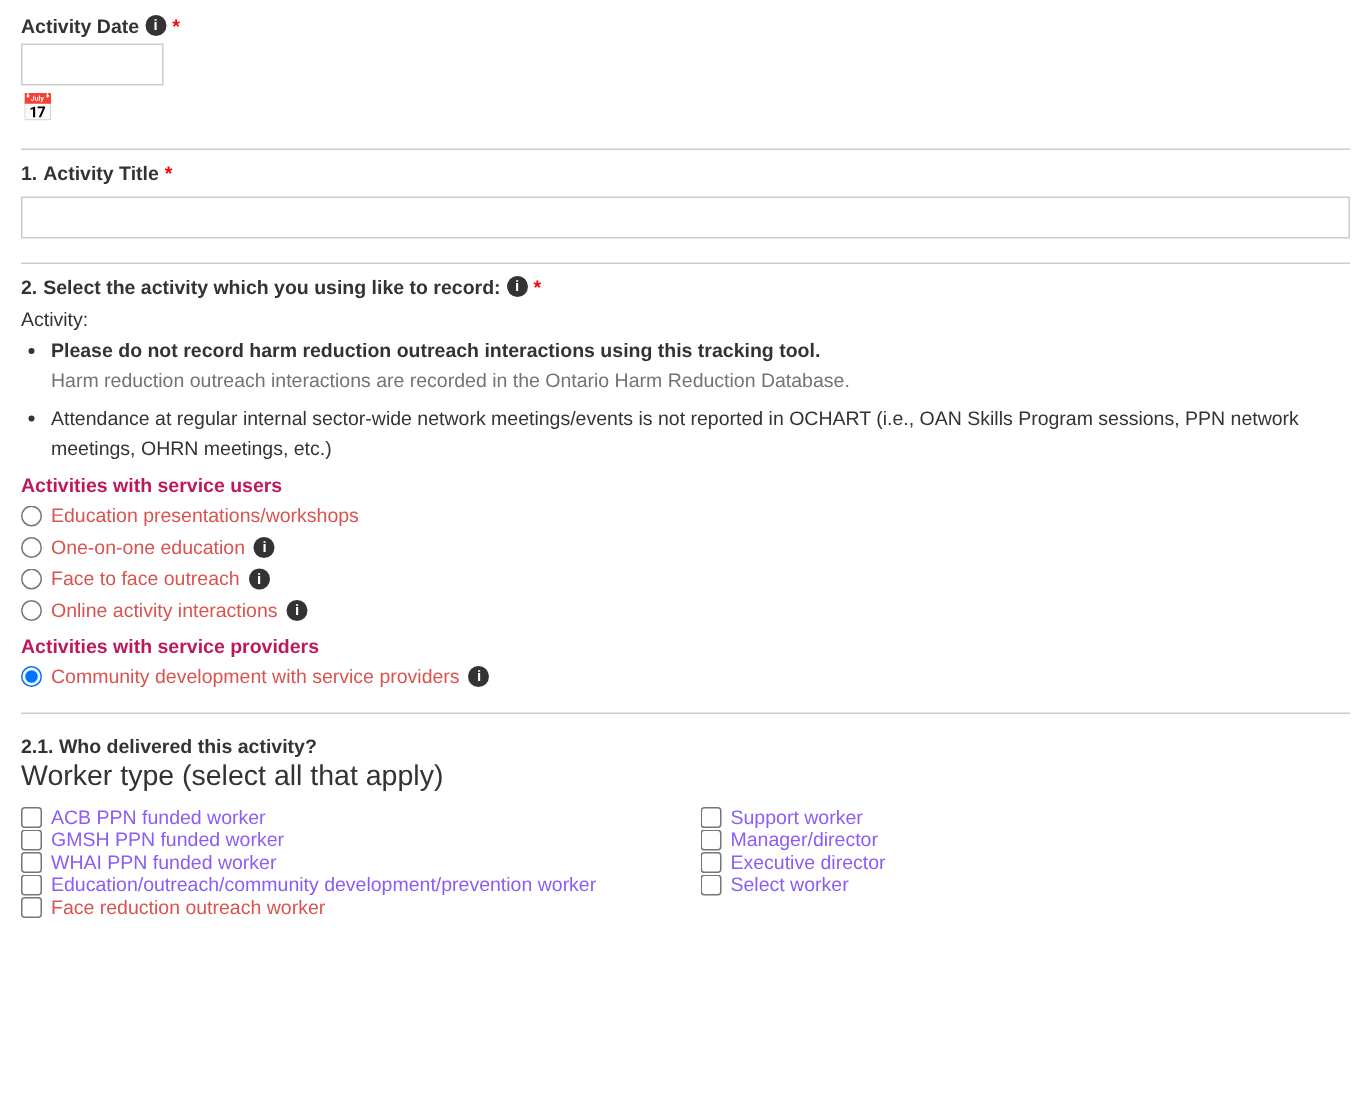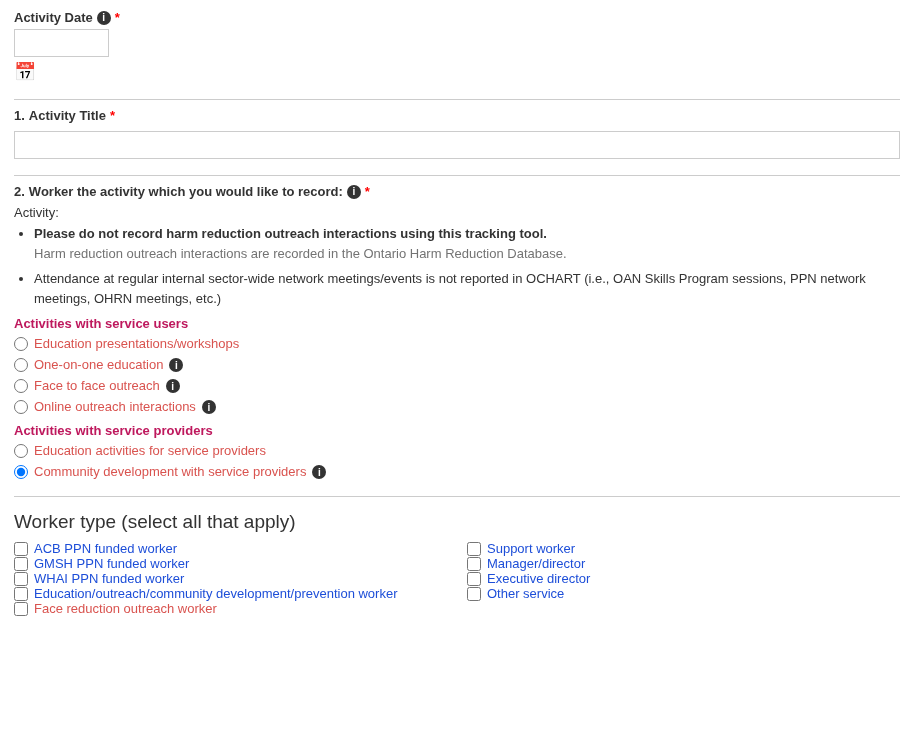--- a/index.html
+++ b/index.html
@@ -10,21 +10,20 @@
       background: #fff;
       padding: 10px 14px;
       width: 914px;
     }
     .field-label {
       font-weight: bold;
       font-size: 13px;
       color: #333;
       margin-bottom: 4px;
       display: flex;
-      align-items: center;
       gap: 4px;
     }
     .required {
       color: red;
       font-weight: bold;
     }
     .info-icon {
       display: inline-flex;
       align-items: center;
       justify-content: center;
@@ -139,21 +138,21 @@
     .checkbox-option input[type="checkbox"] {
       margin: 0;
       width: 14px;
       height: 14px;
     }
     .checkbox-label-orange {
       color: #d9534f;
       font-size: 13px;
     }
     .checkbox-label {
-      color: #1d4ed8;
+      color: #8b5cf6;
       font-size: 13px;
     }
   </style>
 </head>
 <body>
 
 <div class="section-block">
   <div class="field-label">
     <span>Activity Date</span>
     <span class="info-icon">i</span>
@@ -173,21 +172,21 @@
     <span class="required">*</span>
   </div>
   <input type="text" class="title-input" value="" style="">
 </div>
 
 <hr class="divider">
 
 <div class="section-block">
   <div class="field-label">
     <span>2.</span>
-    <span>Worker the activity which you would like to record:</span>
+    <span>Select the activity which you using like to record:</span>
     <span class="info-icon">i</span>
     <span class="required">*</span>
   </div>
 
   <div class="reminders-label">
     <span>Activity:</span>
   </div>
 
   <ul class="bullet-list">
     <li>
@@ -213,42 +212,41 @@
     <label for="opt2" class="radio-label">One-on-one education</label>
     <span class="info-icon">i</span>
   </div>
   <div class="radio-option">
     <input type="radio" name="activity" id="opt3" style="">
     <label for="opt3" class="radio-label">Face to face outreach</label>
     <span class="info-icon">i</span>
   </div>
   <div class="radio-option">
     <input type="radio" name="activity" id="opt4" style="">
-    <label for="opt4" class="radio-label">Online outreach interactions</label>
+    <label for="opt4" class="radio-label">Online activity interactions</label>
     <span class="info-icon">i</span>
   </div>
 
   <div class="activities-section-label">
     <span>Activities with service providers</span>
   </div>
 
   <div class="radio-option">
-    <input type="radio" name="activity" id="opt5" style="">
-    <label for="opt5" class="radio-label">Education activities for service providers</label>
-  </div>
-  <div class="radio-option">
     <input type="radio" name="activity" id="opt6" checked="" style="">
     <label for="opt6" class="radio-label">Community development with service providers</label>
     <span class="info-icon">i</span>
   </div>
 </div>
 
 <hr class="divider">
 
 <div class="section-2-1">
+  <div class="section-title">
+    <span>2.1. Who delivered this activity?</span>
+  </div>
   <div class="worker-type-label">
     <span>Worker type (select all that apply)</span>
   </div>
 
   <div class="checkbox-grid">
 
     <div>
       <div class="checkbox-option">
         <input type="checkbox" id="wt1" style="">
         <label for="wt1" class="checkbox-label">ACB PPN funded worker</label>
@@ -279,17 +277,17 @@
       <div class="checkbox-option">
         <input type="checkbox" id="wt7" style="">
         <label for="wt7" class="checkbox-label">Manager/director</label>
       </div>
       <div class="checkbox-option">
         <input type="checkbox" id="wt8" style="">
         <label for="wt8" class="checkbox-label">Executive director</label>
       </div>
       <div class="checkbox-option">
         <input type="checkbox" id="wt9" style="">
-        <label for="wt9" class="checkbox-label">Other service</label>
+        <label for="wt9" class="checkbox-label">Select worker</label>
       </div>
     </div>
   </div>
 </div>
 
 </body></html>

